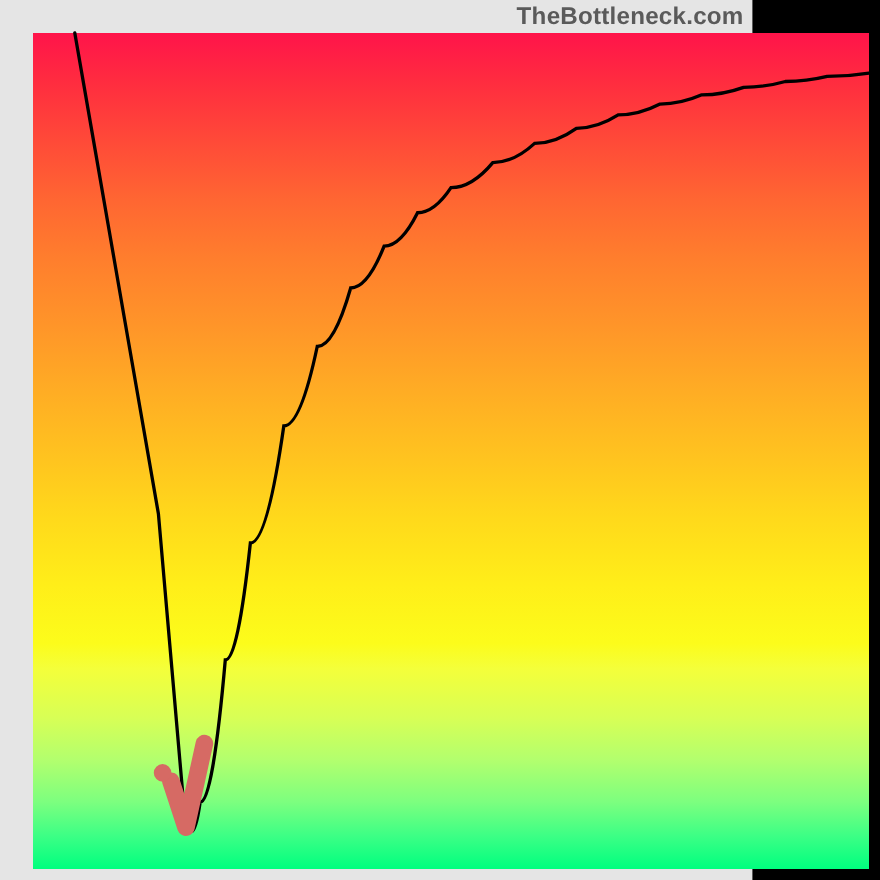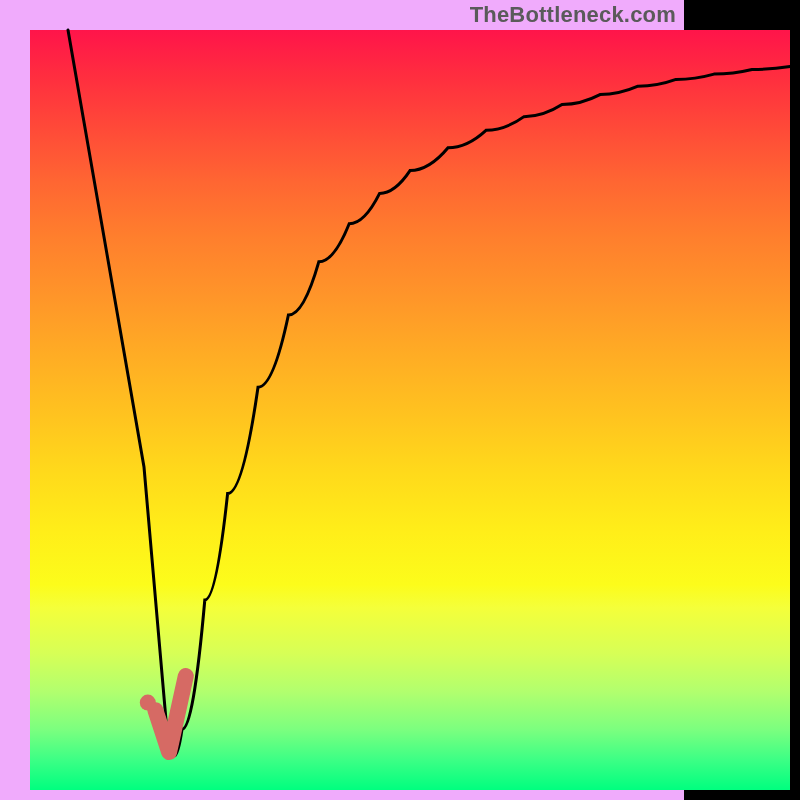--- a/index.html
+++ b/index.html
@@ -1,21 +1,21 @@
 <!DOCTYPE html>
 <html><head>
 <meta charset="utf-8">
 <style>
   * { margin: 0; padding: 0; box-sizing: border-box; }
   html, body { width: 800px; height: 800px; overflow: hidden; background: #000; }
   .container {
     position: relative;
     width: 684px;
     height: 800px;
-    background: #f0abfc;
+    background: #e5e5e5;
   }
   .watermark {
     position: absolute;
     top: 2px;
     right: 8px;
     font-family: Arial, Helvetica, sans-serif;
     font-size: 22px;
     font-weight: 600;
     color: #5a5a5a;
     letter-spacing: 0.2px;

